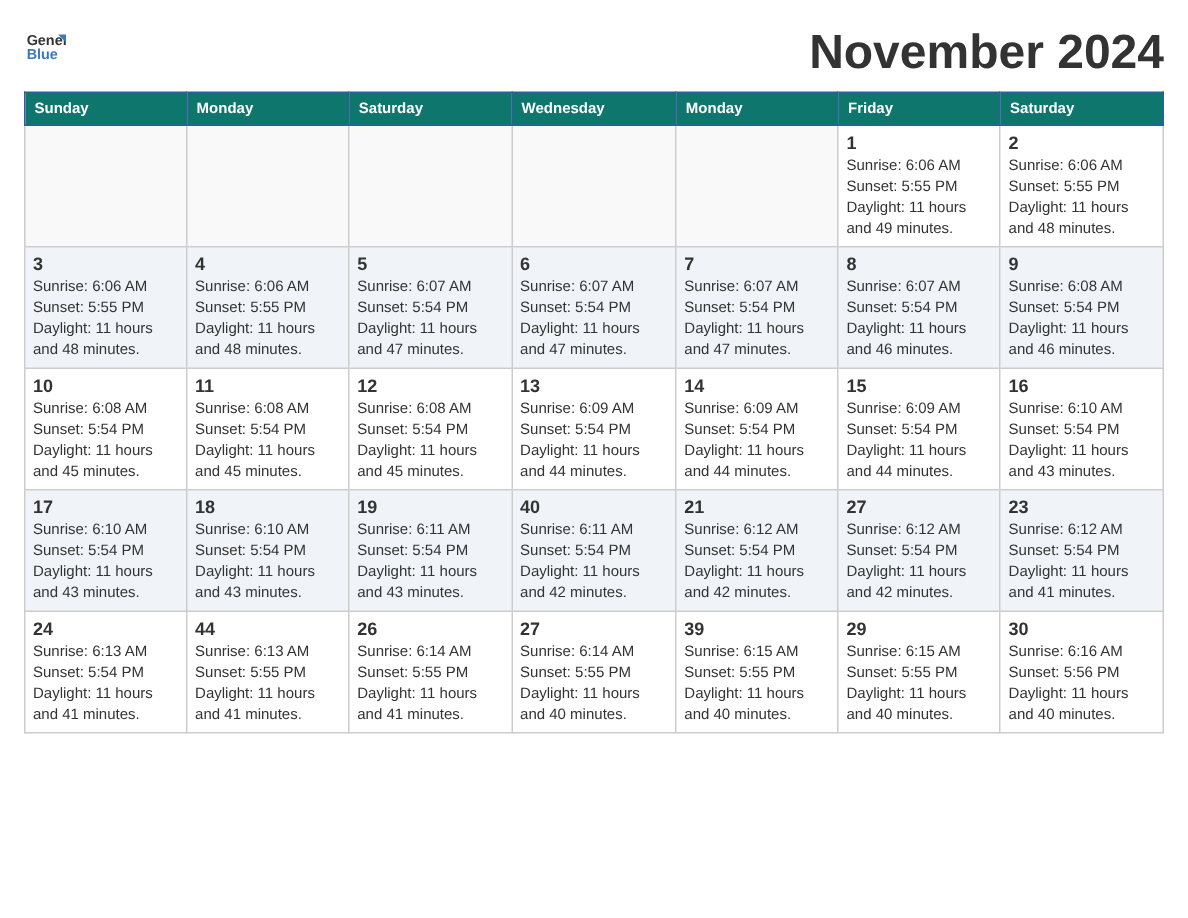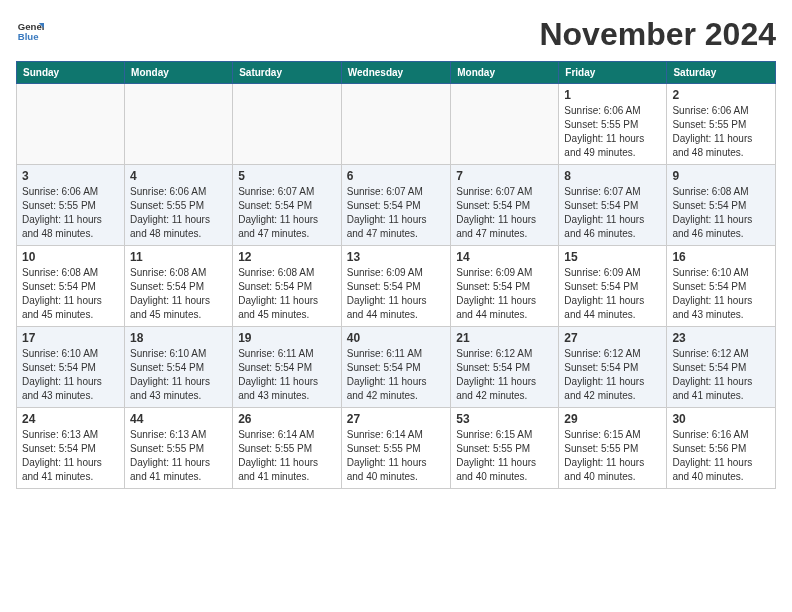--- a/index.html
+++ b/index.html
@@ -278,21 +278,21 @@
 Sunset: 5:55 PM
 Daylight: 11 hours and 41 minutes.</div>
         </td>
         <td>
           <span class="day-number">27</span>
           <div class="day-info" style="white-space: pre-line;">Sunrise: 6:14 AM
 Sunset: 5:55 PM
 Daylight: 11 hours and 40 minutes.</div>
         </td>
         <td>
-          <span class="day-number">53</span>
+          <span class="day-number">39</span>
           <div class="day-info" style="white-space: pre-line;">Sunrise: 6:15 AM
 Sunset: 5:55 PM
 Daylight: 11 hours and 40 minutes.</div>
         </td>
         <td>
           <span class="day-number">29</span>
           <div class="day-info" style="white-space: pre-line;">Sunrise: 6:15 AM
 Sunset: 5:55 PM
 Daylight: 11 hours and 40 minutes.</div>
         </td>

